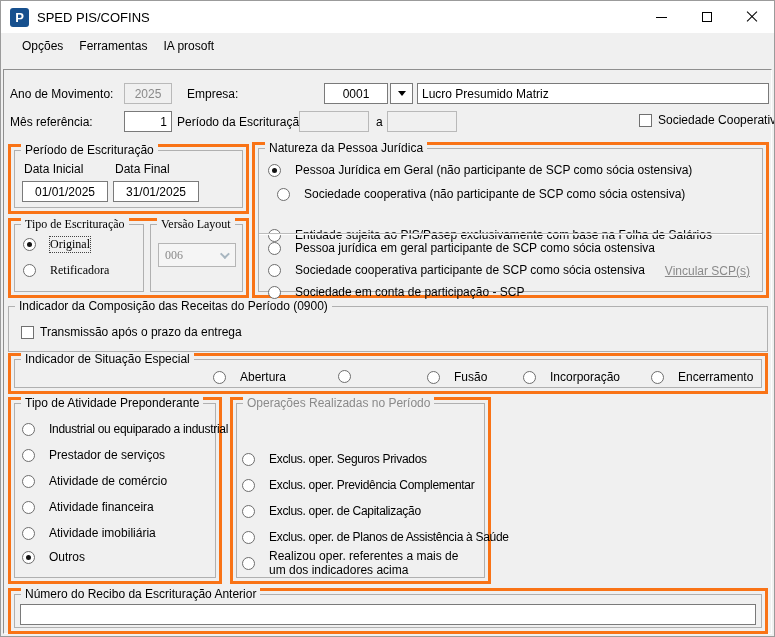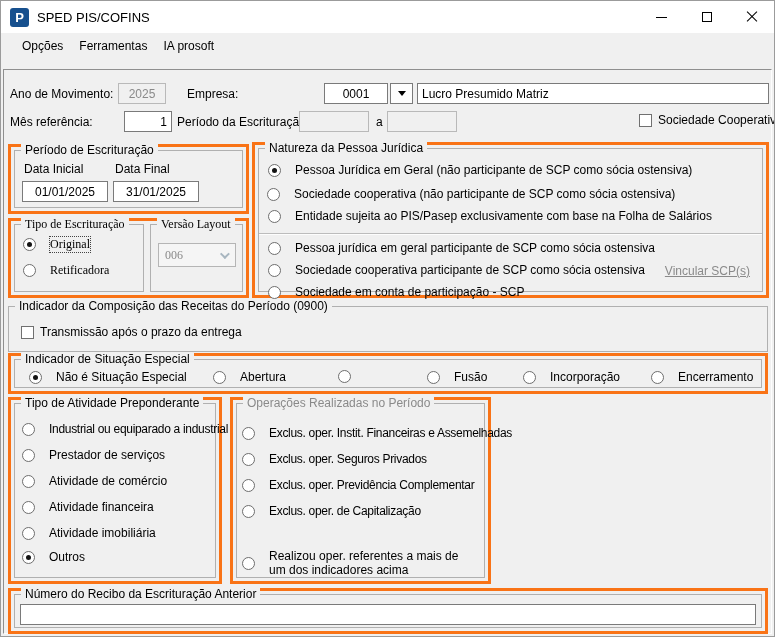--- a/index.html
+++ b/index.html
@@ -133,21 +133,21 @@
 
   <div class="menubar">
     <div class="menu-item">Opções</div>
     <div class="menu-item">Ferramentas</div>
     <div class="menu-item">IA prosoft</div>
   </div>
 
   <div class="panel">
 
     <span class="abs lbl" style="left:6px; top:17px;">Ano de Movimento:</span>
-    <input class="abs textbox center dis" style="left: 114px; top: 13px; width: 48px;" value="2025">
+    <input class="abs textbox center dis" style="left: 120px; top: 13px; width: 48px;" value="2025">
     <span class="abs lbl" style="left:183px; top:17px;">Empresa:</span>
     <input class="abs textbox center" style="left: 320px; top: 13px; width: 64px;" value="0001">
     <div class="abs drop-btn" style="left:386px; top:13px;">
       <span class="tri-down"></span>
     </div>
     <input class="abs textbox" style="left: 413px; top: 13px; width: 352px;" value="Lucro Presumido Matriz">
 
     <span class="abs lbl" style="left:6px; top:45px;">Mês referência:</span>
     <input class="abs textbox right" style="left: 120px; top: 41px; width: 48px;" value="1">
     <span class="abs lbl" style="left:173px; top:45px;">Período da Escrituração:</span>
@@ -190,25 +190,25 @@
       </div>
     </div>
 
     <div class="pbox" style="left:248px; top:72px; width:517px; height:156px;">
       <div class="gbox gbox-inset" style="position:absolute;">
         <span class="gbox-title">Natureza da Pessoa Jurídica</span>
         <div class="radio-row" style="left:9px; top:14px;">
           <span class="radio selected"></span>
           <span class="rlabel">Pessoa Jurídica em Geral (não participante de SCP como sócia ostensiva)</span>
         </div>
-        <div class="radio-row" style="left:8px; top:38px;align-items:flex-end;">
+        <div class="radio-row" style="left:18px; top:38px;align-items:flex-end;">
           <span class="radio"></span>
           <span class="rlabel">Sociedade cooperativa (não participante de SCP como sócia ostensiva)</span>
         </div>
-        <div class="radio-row" style="left:9px; top:60px;">
+        <div class="radio-row" style="left:9px; top:79px;">
           <span class="radio"></span>
           <span class="rlabel">Entidade sujeita ao PIS/Pasep exclusivamente com base na Folha de Salários</span>
         </div>
         <div class="hsep" style="top:84px;"></div>
         <div class="radio-row" style="left:9px; top:92px;">
           <span class="radio"></span>
           <span class="rlabel">Pessoa jurídica em geral participante de SCP como sócia ostensiva</span>
         </div>
         <div class="radio-row" style="left:9px; top:114px;">
           <span class="radio"></span>
@@ -226,24 +226,20 @@
       <span class="gbox-title">Indicador da Composição das Receitas do Período (0900)</span>
       <div class="check-row" style="left:12px; top:18px;">
         <span class="checkbox"></span>
         <span class="rlabel">Transmissão após o prazo da entrega</span>
       </div>
     </div>
 
     <div class="pbox" style="left:4px; top:283px; width:760px; height:41px;">
       <div class="gbox gbox-inset">
         <span class="gbox-title">Indicador de Situação Especial</span>
-        <div class="radio-row" style="left:14px; top:10px;">
-          <span class="radio selected"></span>
-          <span class="rlabel">Não é Situação Especial</span>
-        </div>
         <div class="radio-row" style="left:198px; top:10px;">
           <span class="radio"></span>
           <span class="rlabel">Abertura</span>
         </div>
         <div class="radio-row" style="left:314px; top:10px;flex-direction:column;">
           <span class="radio"></span>
           <span class="rlabel">Cisão</span>
         </div>
         <div class="radio-row" style="left:412px; top:10px;">
           <span class="radio"></span>
@@ -286,35 +282,35 @@
         <div class="radio-row" style="left:7px; top:146px;">
           <span class="radio selected"></span>
           <span class="rlabel">Outros</span>
         </div>
       </div>
     </div>
 
     <div class="pbox" style="left:226px; top:327px; width:261px; height:187px;">
       <div class="gbox gbox-inset">
         <span class="gbox-title dis">Operações Realizadas no Período</span>
-        <div class="radio-row" style="left:5px; top:22px;">
-          <span class="radio"></span>
-          <span class="rlabel tight">Exclus. oper. Instit. Financeiras e Assemelhadas</span>
-        </div>
         <div class="radio-row" style="left:5px; top:48px;">
           <span class="radio"></span>
           <span class="rlabel tight">Exclus. oper. Seguros Privados</span>
         </div>
         <div class="radio-row" style="left:5px; top:74px;text-align:right;">
           <span class="radio"></span>
           <span class="rlabel tight">Exclus. oper. Previdência Complementar</span>
         </div>
         <div class="radio-row" style="left:5px; top:100px;">
           <span class="radio"></span>
           <span class="rlabel tight">Exclus. oper. de Capitalização</span>
+        </div>
+        <div class="radio-row" style="left:5px; top:126px;">
+          <span class="radio"></span>
+          <span class="rlabel tight">Exclus. oper. de Planos de Assistência à Saúde</span>
         </div>
         <div class="radio-row" style="left:5px; top:146px;">
           <span class="radio"></span>
           <span class="rlabel wrap">Realizou oper. referentes a mais de um dos indicadores acima</span>
         </div>
       </div>
     </div>
 
     <div class="pbox" style="left:4px; top:518px; width:760px; height:46px;">
       <div class="gbox gbox-inset">

